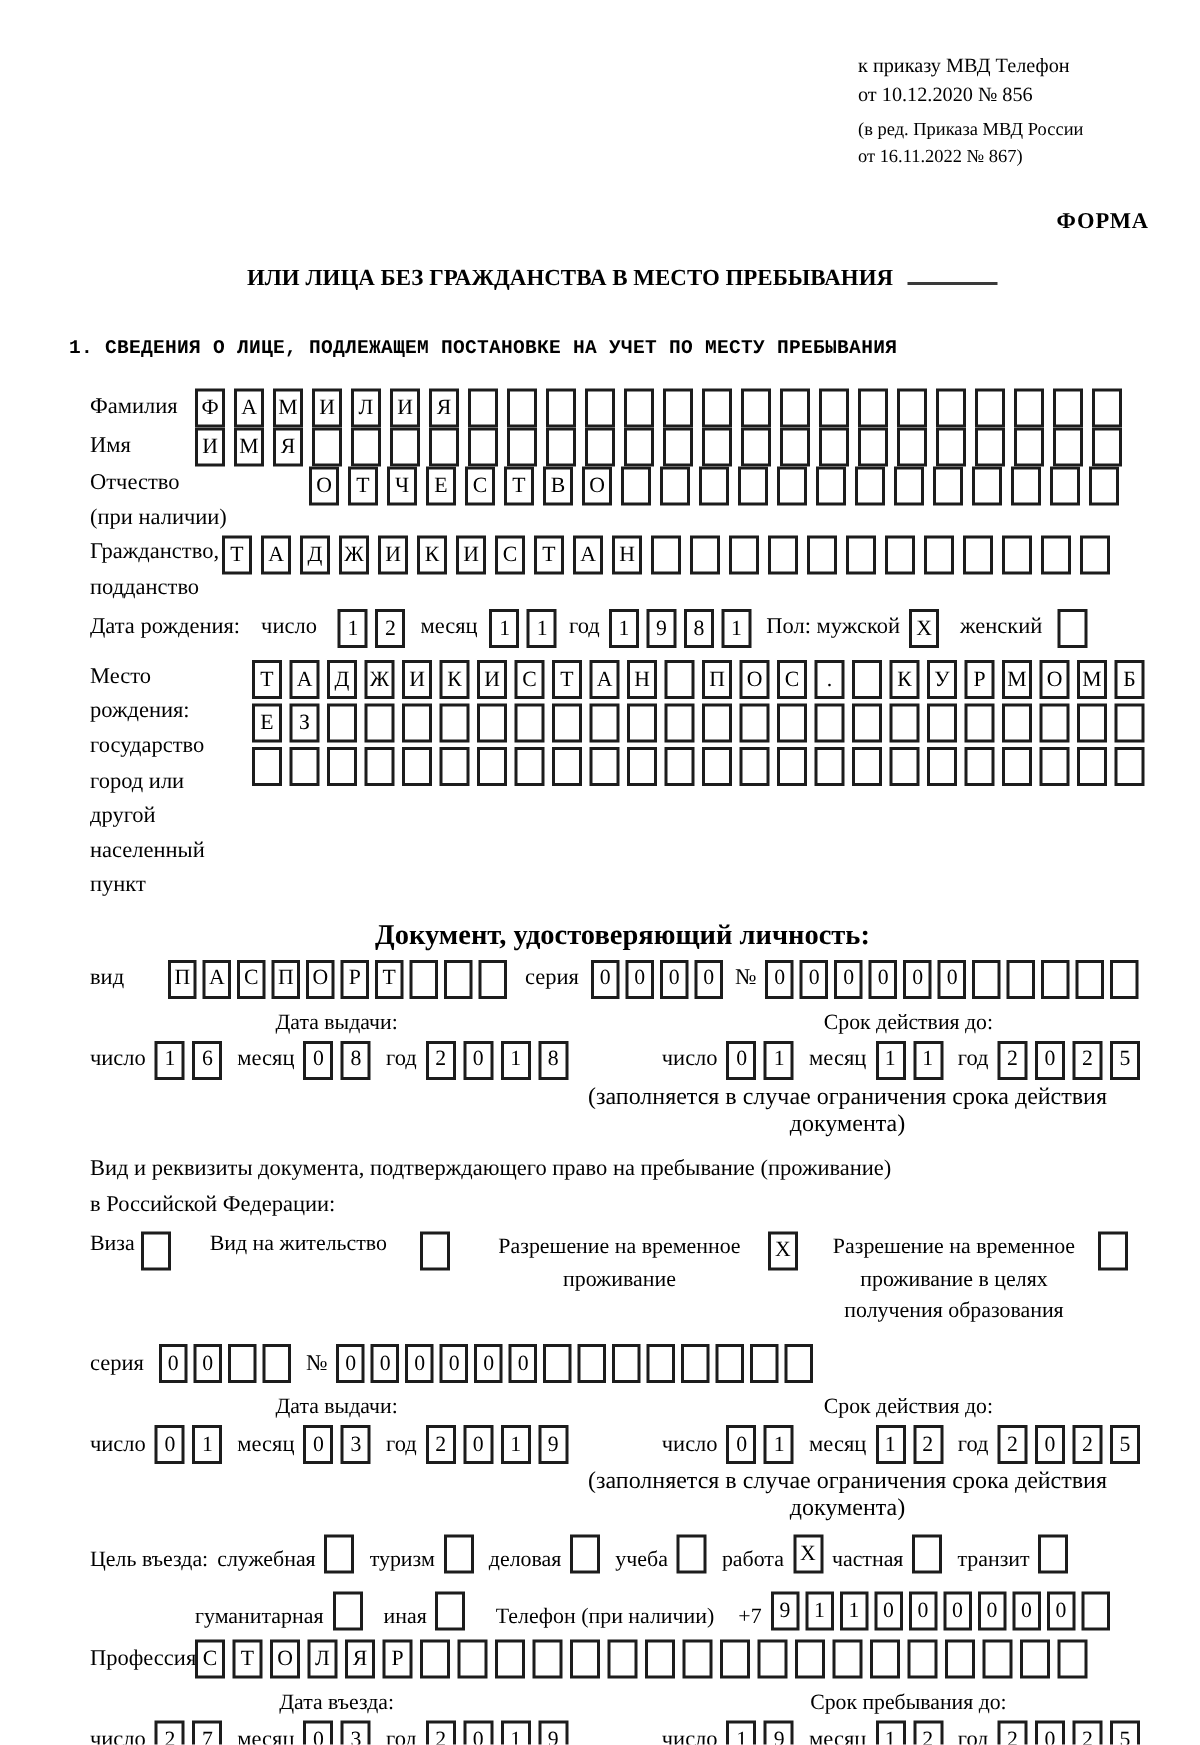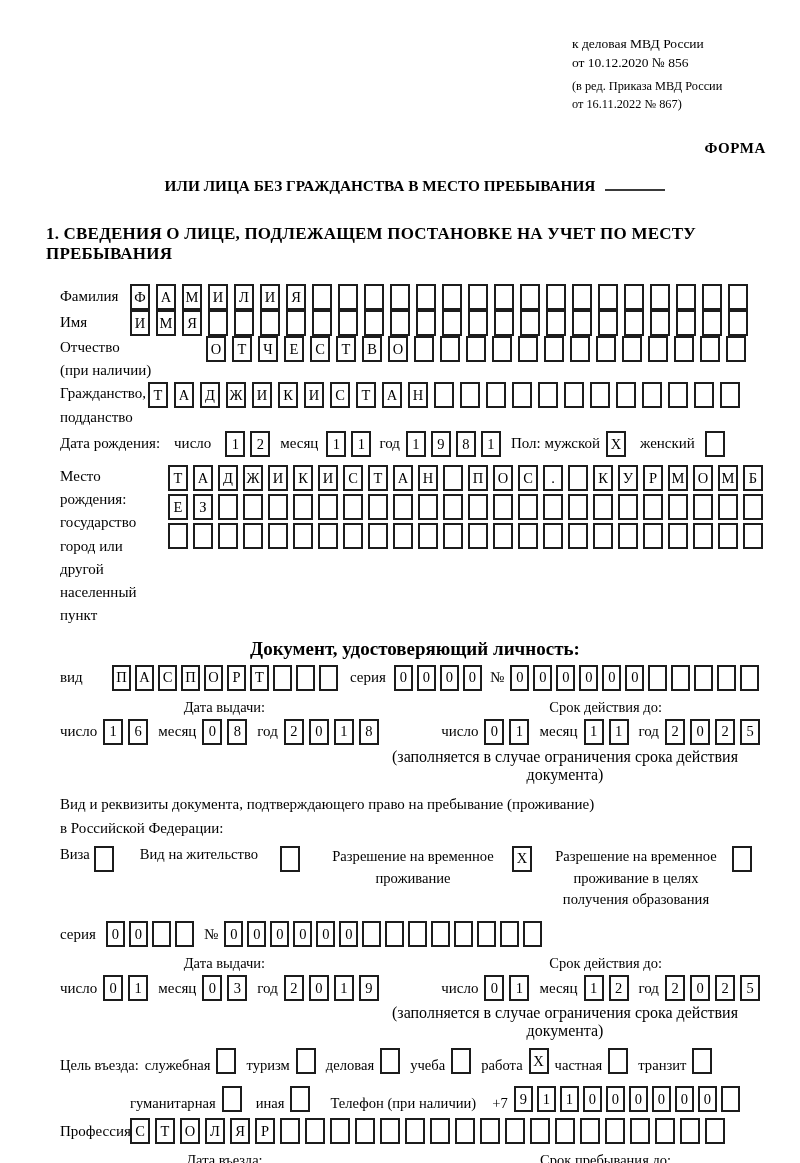--- a/index.html
+++ b/index.html
@@ -8,21 +8,21 @@
   .page { padding:34px 30px 0 60px; width:800px; }
 
   
   .hdr { width:196px; margin-left:auto; margin-right:2px; font-size:13.5px; line-height:1.42; }
   .hdr .edition { font-size:12.3px; margin-top:6px; line-height:1.45; }
   .forma { text-align:right; font-weight:bold; font-size:15px; letter-spacing:.6px; margin:26px 4px 0 0; }
 
   .title { text-align:center; font-weight:bold; font-size:15.3px; line-height:1.5; margin-top:18px; }
   .blankline { display:inline-block; width:60px; border-bottom:2px solid #3a3a3a; margin-left:10px; }
 
-  .sec1 { font-weight:bold; font-size:17px; letter-spacing:.2px; margin-top:26px; margin-left:-14px; }
+  .sec1 { font-weight:bold; font-size:13px; letter-spacing:.2px; margin-top:26px; margin-left:-14px;font-family:Liberation Mono, monospace; }
 
   
   .row { display:flex; align-items:center; margin-top:0; }
   .row.top { align-items:flex-start; }
   .lbl { font-size:15px; white-space:nowrap; }
   .sub { font-size:15px; line-height:1.55; }
 
   .boxes { display:flex; gap:6px; }
   .boxes.g5 { gap:5px; }
   .boxes.g4 { gap:4px; }
@@ -61,21 +61,21 @@
   .purline { display:flex; align-items:flex-end; margin-top:12px; }
   .purline .plbl { font-size:14.6px; margin-right:6px; white-space:nowrap; }
   .purline .boxes { margin-right:10px; }
 </style>
 </head>
 <body>
 
 <div class="page">
 
   <div class="hdr">
-    <div>к деловая МВД России</div>
+    <div>к приказу МВД Телефон</div>
     <div>от 10.12.2020 № 856</div>
     <div class="edition">
       <div>(в ред. Приказа МВД России</div>
       <div>от 16.11.2022 № 867)</div>
     </div>
   </div>
   <div class="forma">ФОРМА</div>
 
   <div class="title">
     <div>

